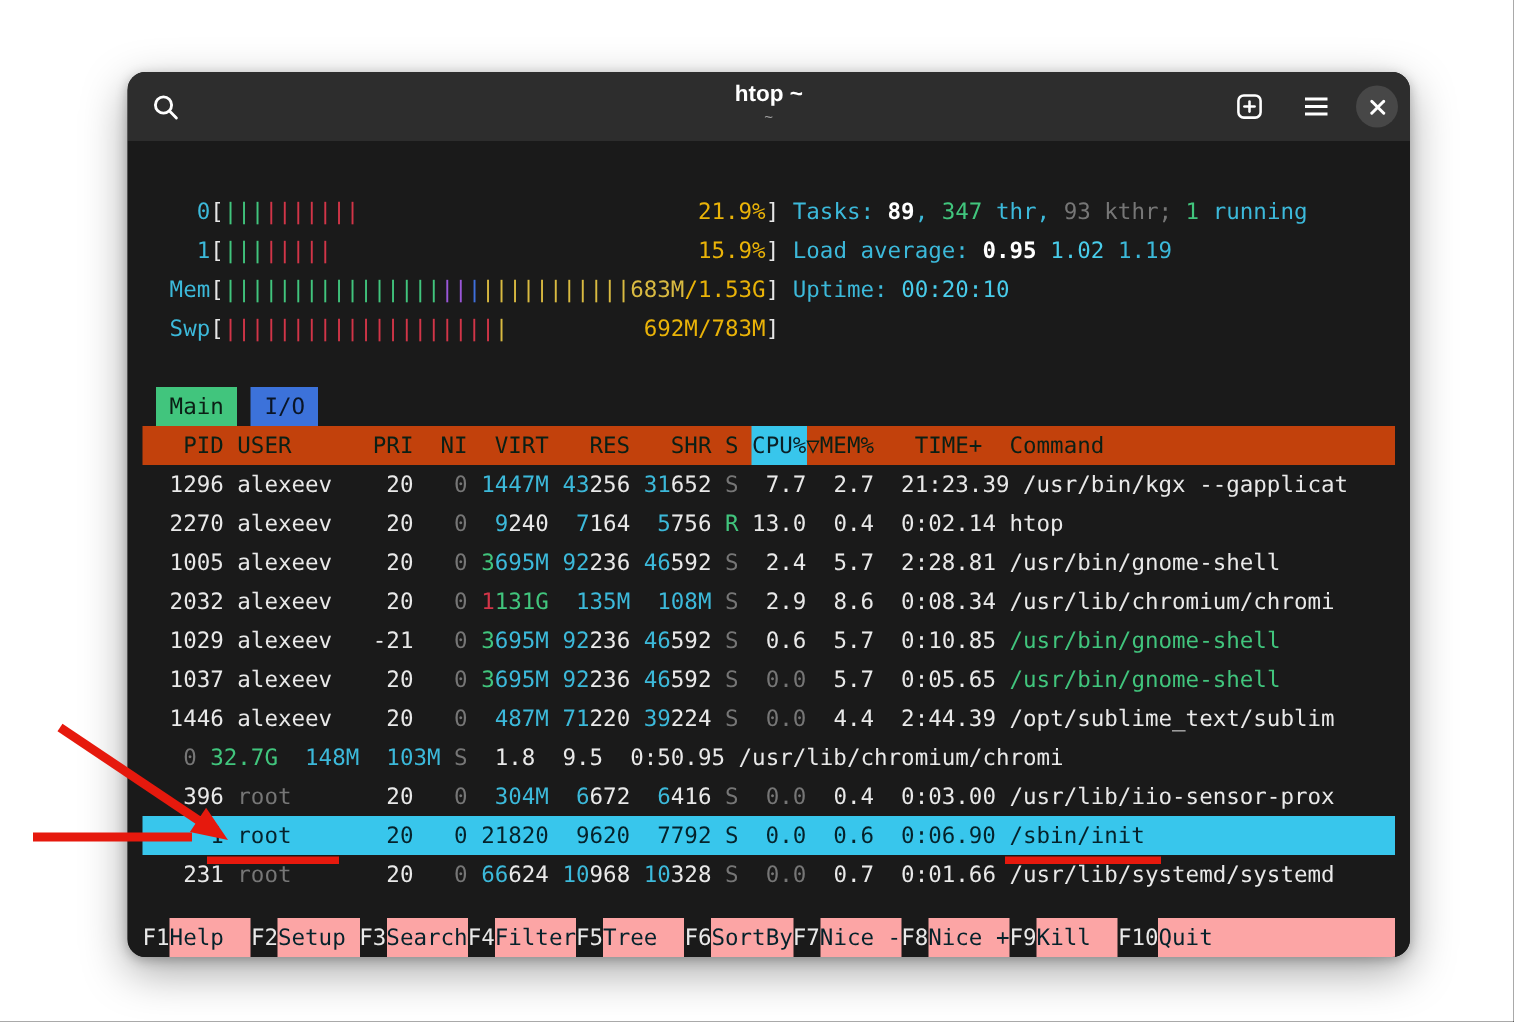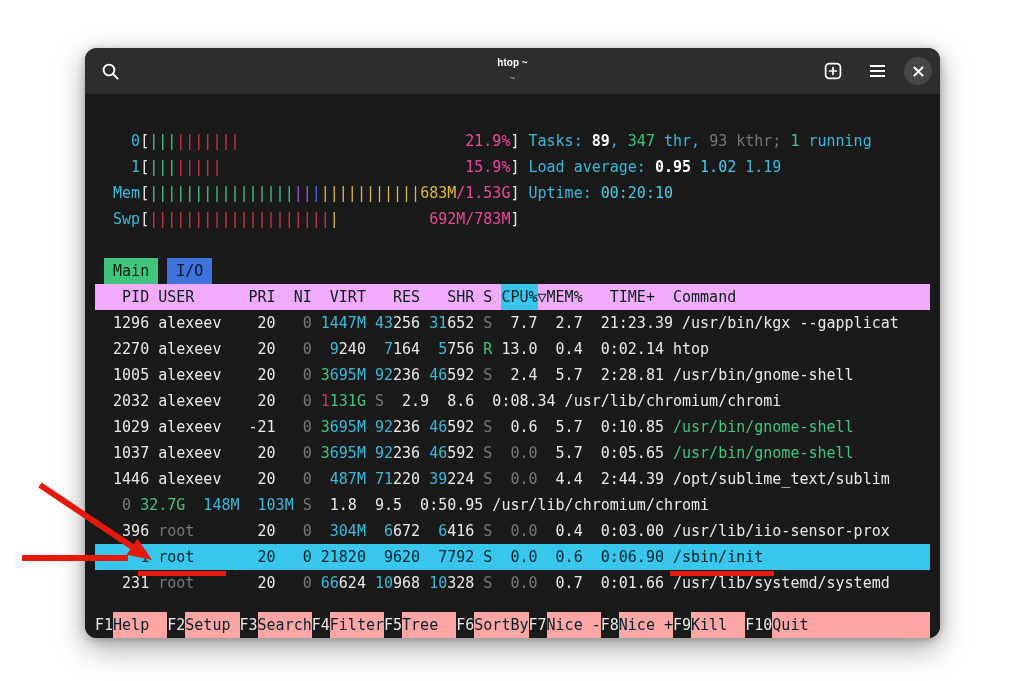--- a/index.html
+++ b/index.html
@@ -10,34 +10,34 @@
           background:#1a1a1a;}
   
   .titlebar{position:relative;height:46px;background:#2d2d2d;display:flex;align-items:center;
             justify-content:space-between;padding:0 8px;box-sizing:border-box;}
   .tb-btn{background:transparent;border:none;width:34px;height:34px;display:flex;align-items:center;
           justify-content:center;border-radius:6px;cursor:pointer;padding:0;}
   .tb-right{display:flex;align-items:center;gap:10px;}
   .close-btn{background:#474747;border:none;width:28px;height:28px;border-radius:50%;
              display:flex;align-items:center;justify-content:center;cursor:pointer;padding:0;}
   .title-wrap{position:absolute;left:50%;top:5px;transform:translateX(-50%);text-align:center;}
-  .title{color:#ffffff;font-size:10px;font-weight:bold;line-height:20px;white-space:pre;}
+  .title{color:#ffffff;font-size:15px;font-weight:bold;line-height:20px;white-space:pre;}
   .subtitle{color:#a6a6a6;font-size:10px;line-height:12px;}
   
   .term{position:absolute;left:0;right:0;top:46px;bottom:0;background:#1a1a1a;
         padding:34px 10px 0 10px;display:flex;flex-direction:column;
         font-family:"DejaVu Sans Mono", monospace;font-size:15px;}
   .tline{display:flex;height:26px;line-height:26px;white-space:pre;flex:0 0 26px;}
   .tline.fnbar{margin-top:auto;}
-  .row-hdr{background:#f0abfc;}
+  .row-hdr{background:#c2410c;}
   .row-sel{background:#38c6ec;}
   .fill{flex:1;}
   
   .s-lbl{color:#3cb9da}.s-br{color:#e6e6e6}.s-g{color:#41c57d}.s-r{color:#d23548}
-  .s-y{color:#d9ba41}.s-p{color:#9a57d8}.s-b{color:#3f6fdc}.s-pct{color:#ec4899}
+  .s-y{color:#d9ba41}.s-p{color:#9a57d8}.s-b{color:#3f6fdc}.s-pct{color:#eab308}
   .s-w{color:#e9e9e9}.s-wb{color:#ffffff;font-weight:bold}.s-c{color:#3cb9da}
   .s-cb{color:#49ccea;font-weight:normal}.s-dim{color:#767676}
   .s-hdr{color:#0b1f15}.s-hdrs{background:#38c6ec;color:#0b2026}
   .s-tabm{background:#41c57d;color:#0b1f15}.s-tabio{background:#3c72da;color:#0a1526}
   .s-sel{color:#05222b}.s-fk{color:#e9e9e9}.s-fl{background:#fca5a5;color:#05222b}
   .annot{position:absolute;left:0;top:0;pointer-events:none;}
 </style>
 </head>
 <body>
 
@@ -85,21 +85,21 @@
         <div class="tline"><span class="s-lbl">    0</span><span class="s-br">[</span><span class="s-g">|||</span><span class="s-r">|||||||</span><span class="s-w">                         </span><span class="s-pct">21.9%</span><span class="s-br">]</span><span class="s-w"> </span><span class="s-c">Tasks: </span><span class="s-wb">89</span><span class="s-c">, </span><span class="s-g">347</span><span class="s-c"> thr</span><span class="s-c">, </span><span class="s-dim">93 kthr</span><span class="s-dim">; </span><span class="s-g">1</span><span class="s-c"> running</span></div>
         <div class="tline"><span class="s-lbl">    1</span><span class="s-br">[</span><span class="s-g">|||</span><span class="s-r">|||||</span><span class="s-w">                           </span><span class="s-pct">15.9%</span><span class="s-br">]</span><span class="s-w"> </span><span class="s-c">Load average: </span><span class="s-wb">0.95 </span><span class="s-cb">1.02 </span><span class="s-c">1.19</span></div>
         <div class="tline"><span class="s-lbl">  Mem</span><span class="s-br">[</span><span class="s-g">||||||||||||||||</span><span class="s-p">||</span><span class="s-b">|</span><span class="s-y">|||||||||||</span><span class="s-y">683M</span><span class="s-pct">/1.53G</span><span class="s-br">]</span><span class="s-w"> </span><span class="s-c">Uptime: </span><span class="s-cb">00:20:10</span></div>
         <div class="tline"><span class="s-lbl">  Swp</span><span class="s-br">[</span><span class="s-r">||||||||||||||||||||</span><span class="s-y">|</span><span class="s-w">          </span><span class="s-pct">692M/783M</span><span class="s-br">]</span></div>
         <div class="tline"></div>
         <div class="tline"><span class="s-w"> </span><span class="s-tabm"> Main </span><span class="s-w"> </span><span class="s-tabio"> I/O </span></div>
         <div class="tline row-hdr"><span class="s-hdr">   PID USER      PRI  NI  VIRT   RES   SHR S </span><span class="s-hdrs">CPU%</span><span class="s-hdr">▽</span><span class="s-hdr">MEM%   TIME+  Command</span></div>
         <div class="tline"><span class="s-w">  1296 alexeev    20</span><span class="s-dim">   0</span><span class="s-w"> </span><span class="s-c">1447M</span><span class="s-w"> </span><span class="s-c">43</span><span class="s-w">256 </span><span class="s-c">31</span><span class="s-w">652</span><span class="s-dim"> S</span><span class="s-w">  7.7  2.7  21:23.39 /usr/bin/kgx --gapplicat</span></div>
         <div class="tline"><span class="s-w">  2270 alexeev    20</span><span class="s-dim">   0</span><span class="s-w">  </span><span class="s-c">9</span><span class="s-w">240  </span><span class="s-c">7</span><span class="s-w">164  </span><span class="s-c">5</span><span class="s-w">756</span><span class="s-g"> R</span><span class="s-w"> 13.0  0.4  0:02.14 htop</span></div>
         <div class="tline"><span class="s-w">  1005 alexeev    20</span><span class="s-dim">   0</span><span class="s-w"> </span><span class="s-g">3</span><span class="s-c">695M</span><span class="s-w"> </span><span class="s-c">92</span><span class="s-w">236 </span><span class="s-c">46</span><span class="s-w">592</span><span class="s-dim"> S</span><span class="s-w">  2.4  5.7  2:28.81 /usr/bin/gnome-shell</span></div>
-        <div class="tline"><span class="s-w">  2032 alexeev    20</span><span class="s-dim">   0</span><span class="s-w"> </span><span class="s-r">1</span><span class="s-g">131G</span><span class="s-dim"> S</span><span class="s-w">  2.9  8.6  0:08.34 /usr/lib/chromium/chromi</span></div>
+        <div class="tline"><span class="s-w">  2032 alexeev    20</span><span class="s-dim">   0</span><span class="s-w"> </span><span class="s-r">1</span><span class="s-g">131G</span><span class="s-c">  135M  108M</span><span class="s-dim"> S</span><span class="s-w">  2.9  8.6  0:08.34 /usr/lib/chromium/chromi</span></div>
         <div class="tline"><span class="s-w">  1029 alexeev   -21</span><span class="s-dim">   0</span><span class="s-w"> </span><span class="s-g">3</span><span class="s-c">695M</span><span class="s-w"> </span><span class="s-c">92</span><span class="s-w">236 </span><span class="s-c">46</span><span class="s-w">592</span><span class="s-dim"> S</span><span class="s-w">  0.6  5.7  0:10.85</span><span class="s-g"> /usr/bin/gnome-shell</span></div>
         <div class="tline"><span class="s-w">  1037 alexeev    20</span><span class="s-dim">   0</span><span class="s-w"> </span><span class="s-g">3</span><span class="s-c">695M</span><span class="s-w"> </span><span class="s-c">92</span><span class="s-w">236 </span><span class="s-c">46</span><span class="s-w">592</span><span class="s-dim"> S</span><span class="s-dim">  0.0</span><span class="s-w">  5.7  0:05.65</span><span class="s-g"> /usr/bin/gnome-shell</span></div>
         <div class="tline"><span class="s-w">  1446 alexeev    20</span><span class="s-dim">   0</span><span class="s-c">  487M</span><span class="s-w"> </span><span class="s-c">71</span><span class="s-w">220 </span><span class="s-c">39</span><span class="s-w">224</span><span class="s-dim"> S</span><span class="s-dim">  0.0</span><span class="s-w">  4.4  2:44.39 /opt/sublime_text/sublim</span></div>
         <div class="tline"><span class="s-dim">   0</span><span class="s-w"> </span><span class="s-g">32.7G</span><span class="s-c">  148M  103M</span><span class="s-dim"> S</span><span class="s-w">  1.8  9.5  0:50.95 /usr/lib/chromium/chromi</span></div>
         <div class="tline"><span class="s-w">   396</span><span class="s-dim"> root      </span><span class="s-w"> 20</span><span class="s-dim">   0</span><span class="s-c">  304M</span><span class="s-w">  </span><span class="s-c">6</span><span class="s-w">672  </span><span class="s-c">6</span><span class="s-w">416</span><span class="s-dim"> S</span><span class="s-dim">  0.0</span><span class="s-w">  0.4  0:03.00 /usr/lib/iio-sensor-prox</span></div>
         <div class="tline row-sel"><span class="s-sel">     1 root       20   0 21820  9620  7792 S  0.0  0.6  0:06.90 /sbin/init</span></div>
         <div class="tline"><span class="s-w">   231</span><span class="s-dim"> root      </span><span class="s-w"> 20</span><span class="s-dim">   0</span><span class="s-w"> </span><span class="s-c">66</span><span class="s-w">624 </span><span class="s-c">10</span><span class="s-w">968 </span><span class="s-c">10</span><span class="s-w">328</span><span class="s-dim"> S</span><span class="s-dim">  0.0</span><span class="s-w">  0.7  0:01.66 /usr/lib/systemd/systemd</span></div>
         <div class="tline fnbar"><span class="s-fk">F1</span><span class="s-fl">Help  </span><span class="s-fk">F2</span><span class="s-fl">Setup </span><span class="s-fk">F3</span><span class="s-fl">Search</span><span class="s-fk">F4</span><span class="s-fl">Filter</span><span class="s-fk">F5</span><span class="s-fl">Tree  </span><span class="s-fk">F6</span><span class="s-fl">SortBy</span><span class="s-fk">F7</span><span class="s-fl">Nice -</span><span class="s-fk">F8</span><span class="s-fl">Nice +</span><span class="s-fk">F9</span><span class="s-fl">Kill  </span><span class="s-fk">F10</span><span class="s-fl fill">Quit</span></div>
       </div>
   </div>

